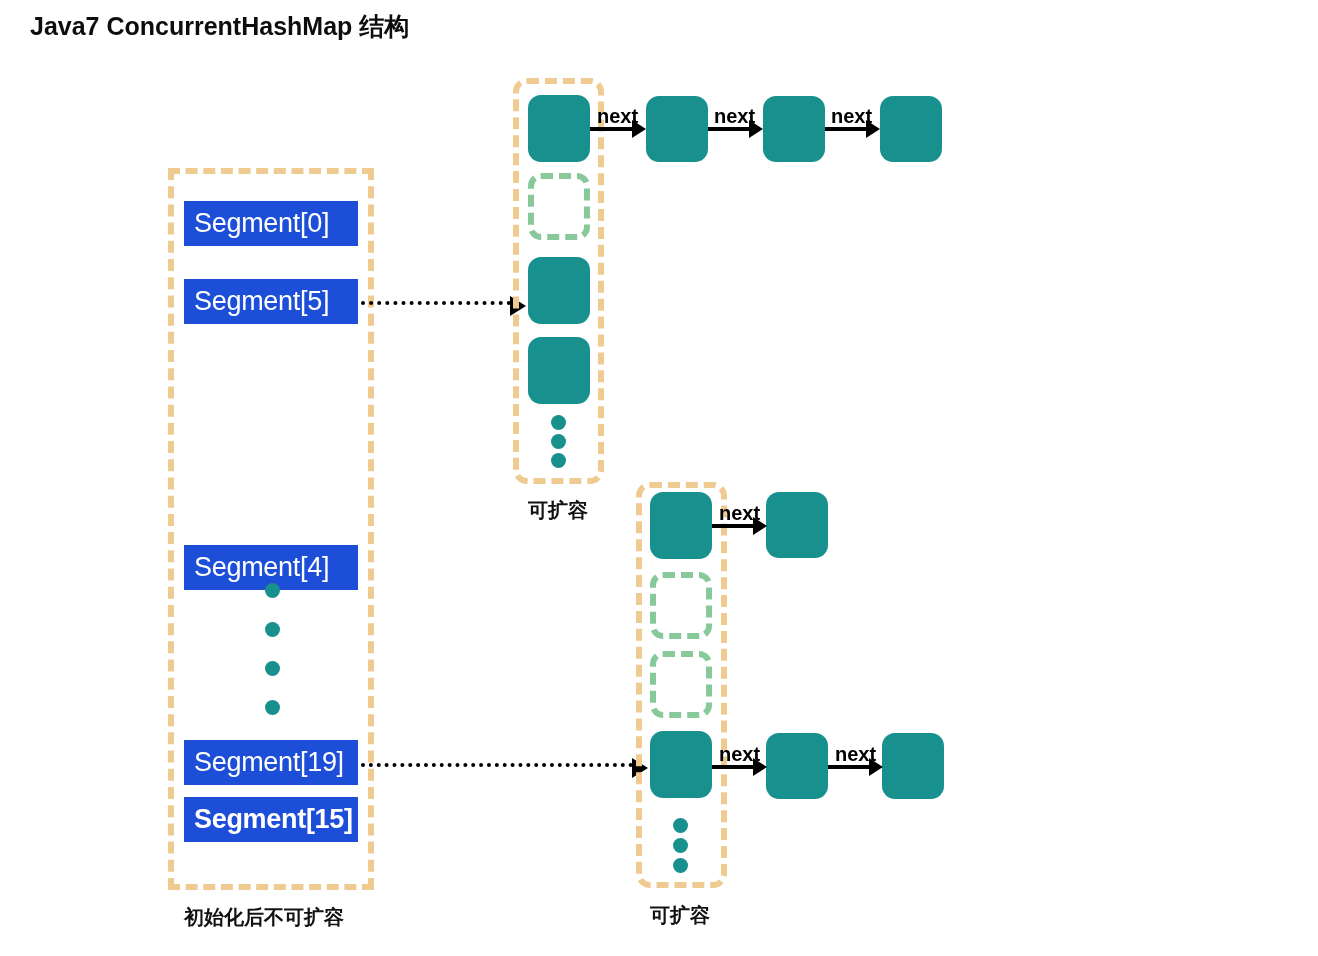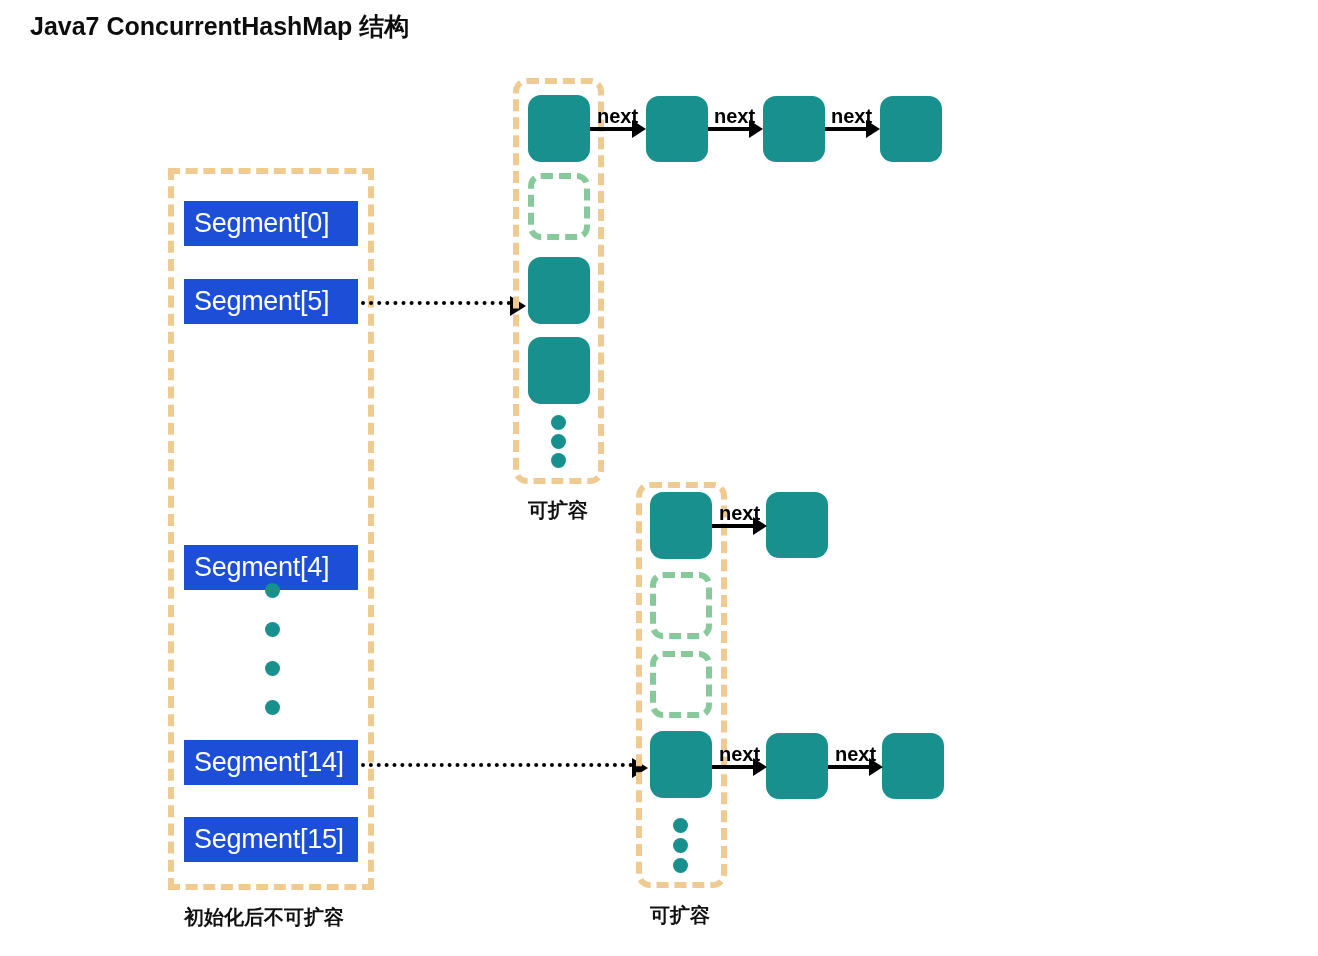--- a/index.html
+++ b/index.html
@@ -144,22 +144,22 @@
 
   <div class="segment-cell" style="left:184px; top:201px; width:174px; height:45px;">Segment[0]</div>
   <div class="segment-cell" style="left:184px; top:279px; width:174px; height:45px;">Segment[5]</div>
   <div class="segment-cell" style="left:184px; top:513px; width:174px; height:45px;margin-top:32px;">Segment[4]</div>
 
   <div class="dot" style="left:265px; top:583px; width:15px; height:15px;"></div>
   <div class="dot" style="left:265px; top:622px; width:15px; height:15px;"></div>
   <div class="dot" style="left:265px; top:661px; width:15px; height:15px;"></div>
   <div class="dot" style="left:265px; top:700px; width:15px; height:15px;"></div>
 
-  <div class="segment-cell" style="left:184px; top:740px; width:174px; height:45px;">Segment[14]</div>
-  <div class="segment-cell" style="left:184px; top:817px; width:174px; height:45px;">Segment[15]</div>
+  <div class="segment-cell" style="left:184px; top:740px; width:174px; height:45px;">Segment[19]</div>
+  <div class="segment-cell" style="left:184px; top:797px; width:174px; height:45px;font-weight:bold;">Segment[15]</div>
 
   <div class="caption" style="left:184px; top:907px;">初始化后不可扩容</div>
 
   <div class="arrow-dotted" style="left:361px; top:301px; width:150px;"></div>
   <div class="arrow-dotted" style="left:361px; top:763px; width:272px;"></div>
 
   <div class="dashed-tan rounded" style="left:513px; top:78px; width:91px; height:406px;"></div>
 
   <div class="node-box" style="left:528px; top:95px; width:62px; height:67px;"></div>
   <div class="node-box empty" style="left:528px; top:173px; width:62px; height:67px;"></div>

